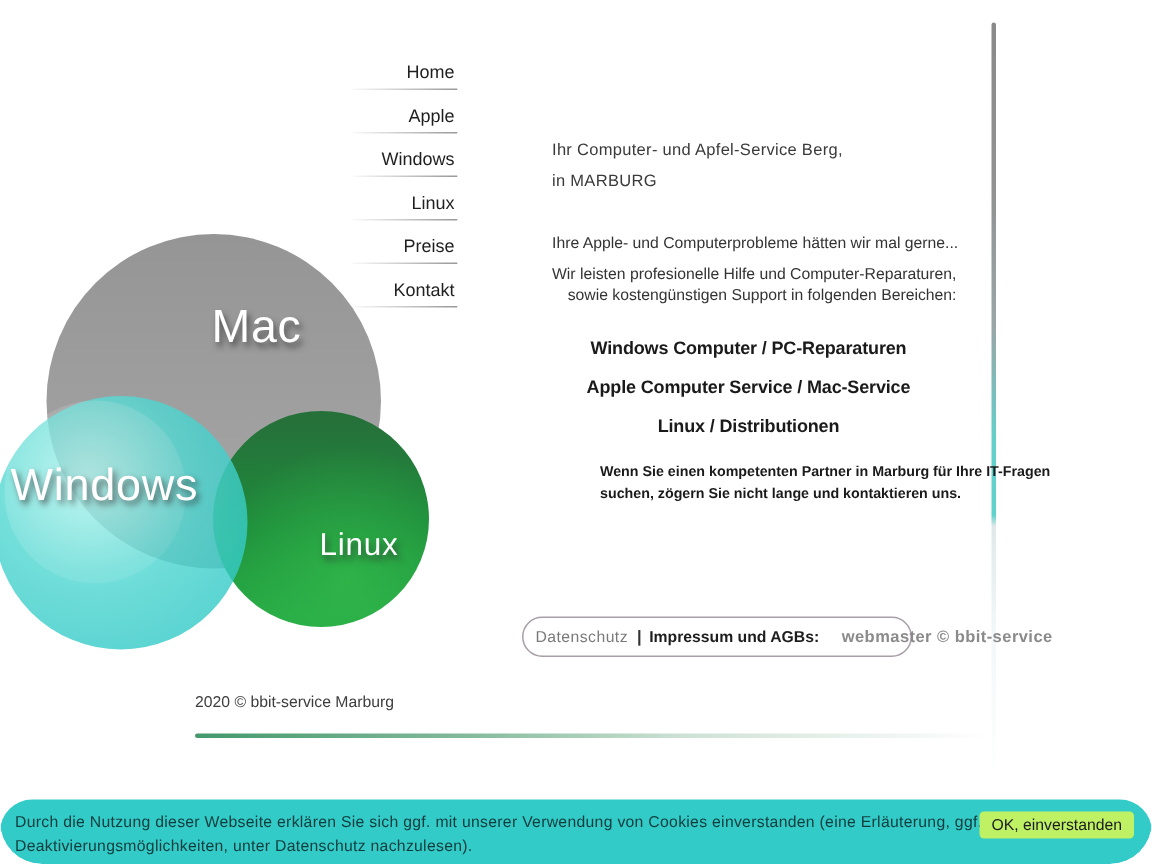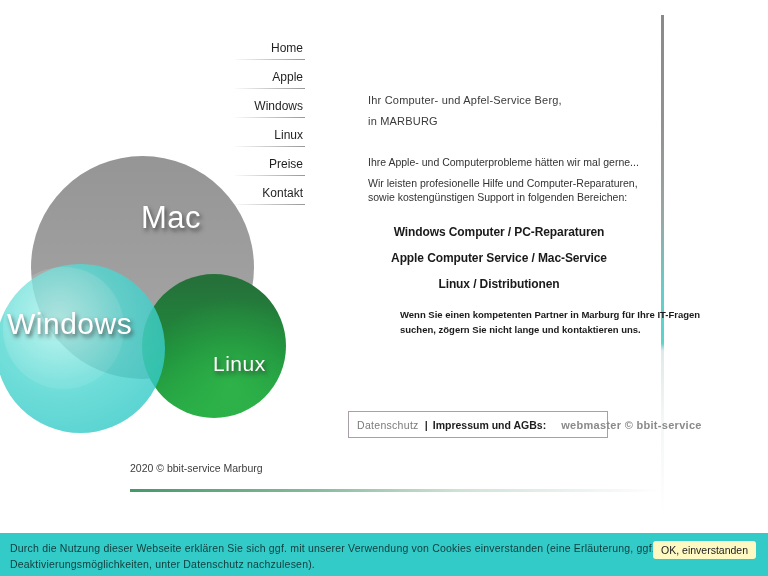--- a/index.html
+++ b/index.html
@@ -1,15 +1,15 @@
 <!DOCTYPE html>
 <html><head>
 <meta charset="utf-8">
 <style>
-  * { margin: 0; padding: 0; box-sizing: border-box; }
+  * { margin: 0; padding: 0; box-sizing: border-box; border-radius: 28px; }
   html, body { background: #ffffff; }
   body { font-family: "Liberation Sans", sans-serif; }
   .screen {
     position: relative;
     width: 768px;
     height: 576px;
     background: #ffffff;
     overflow: hidden;
   }
 
@@ -101,21 +101,21 @@
     position: absolute; left: 0; top: 90px;
     font-size: 11px; line-height: 21px; font-weight: 400;
     color: #3a3a3a; letter-spacing: 0.2px; white-space: nowrap;
   }
   .intro {
     position: absolute; left: 0; top: 156px;
     font-size: 10.5px; color: #333; white-space: nowrap;
   }
   .bodytext {
     position: absolute; left: 0; top: 177px;
-    font-size: 10.5px; line-height: 13.5px; color: #333; white-space: nowrap;
+    font-size: 10.5px; line-height: 13.5px; color: #333; white-space: nowrap; text-align: right;
   }
   .services { position: absolute; left: -3px; top: 226px; width: 268px; text-align: center; }
   .service-item {
     font-size: 12px; font-weight: 700; color: #1a1a1a;
     line-height: 13px; margin-bottom: 13px; letter-spacing: -0.1px;
     white-space: nowrap;
   }
   .cta {
     position: absolute; left: 0; top: 308px;
     font-size: 9.5px; font-weight: 700; line-height: 14.5px;
@@ -158,21 +158,21 @@
   }
   .cookie-text {
     position: absolute; left: 10px; top: 7px;
     font-size: 10.5px; line-height: 16px;
     color: #123c3c; letter-spacing: 0.2px;
     white-space: nowrap;
   }
   .cookie-ok {
     position: absolute; right: 12px; top: 8px;
     height: 18px; padding: 0 8px;
-    background: #fef9c3;
+    background: #bef264;
     border: none; border-radius: 3px;
     font-family: "Liberation Sans", sans-serif;
     font-size: 10.5px; color: #1c1c1c;
     cursor: pointer;
   }
 </style>
 </head>
 <body>
 
 <div class="screen">

